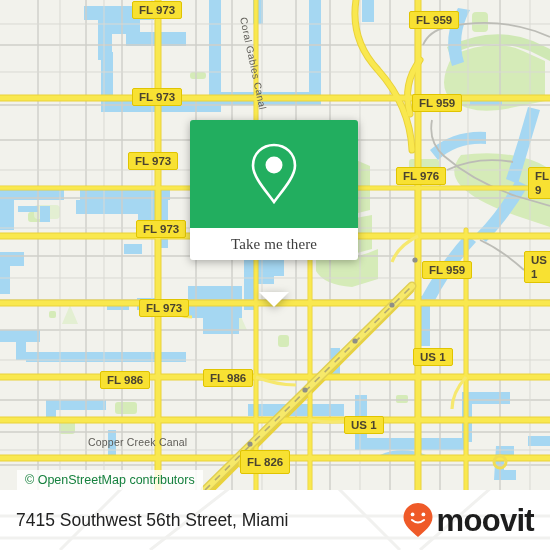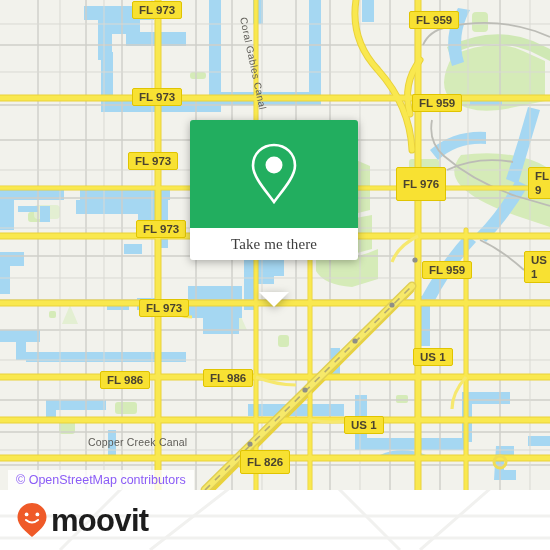--- a/index.html
+++ b/index.html
@@ -4,22 +4,22 @@
 <style>
   html,body{margin:0;padding:0;background:#fff;}
   body{width:550px;height:550px;overflow:hidden;font-family:"Liberation Sans","DejaVu Sans",sans-serif;}
   #app{position:relative;width:550px;height:550px;overflow:hidden;background:#fff;}
 
   
   .map{position:absolute;left:0;top:0;width:550px;height:490px;overflow:hidden;background:#f6f5f0;}
   .map svg{display:block;}
 
   
-  .attrib{position:absolute;left:8px;bottom:0px;height:20px;line-height:20px;
-          padding:0 8px 0 8px;background:rgba(255,255,255,0.80);color:#8b5cf6;
+  .attrib{position:absolute;left:17px;bottom:0px;height:20px;line-height:20px;
+          padding:0 8px 0 8px;background:rgba(255,255,255,0.80);color:#15803d;
           font-size:12.5px;white-space:nowrap;}
 
   
   .popup{position:absolute;left:190px;top:120px;width:168px;
          filter:drop-shadow(0 2px 4px rgba(0,0,0,0.30));}
   .popup-top{height:108px;background:#22ae5f;border-radius:3px 3px 0 0;
              display:flex;align-items:center;justify-content:center;}
   .popup-bottom{height:32px;background:#ffffff;border-radius:0 0 3px 3px;
                 display:flex;align-items:center;justify-content:center;}
   .popup-label{font-size:15px;color:#3d3d3d;letter-spacing:.1px;font-family:Liberation Serif, serif;}
@@ -206,21 +206,21 @@
       <text x="240" y="18" transform="rotate(78 240 18)" font-family="Liberation Sans, sans-serif" font-size="10" fill="#62605a" letter-spacing="0.4">Coral Gables Canal</text>
       <text x="88" y="446" font-family="Liberation Sans, sans-serif" font-size="10.5" fill="#5d5b56" letter-spacing="0.2">Copper Creek Canal</text>
     </svg>
 
     <div>
       <div class="shield" style="position:absolute;left:132px;top:1px;background:#f8e132;border:1.6px solid #e0c400;border-radius:2px;padding:1px 6px;font-size:11.5px;font-weight:bold;color:#4a4330;line-height:14px;">FL 973</div>
       <div class="shield" style="position:absolute;left:409px;top:11px;background:#f8e132;border:1.6px solid #e0c400;border-radius:2px;padding:1px 6px;font-size:11.5px;font-weight:bold;color:#4a4330;line-height:14px;">FL 959</div>
       <div class="shield" style="position:absolute;left:132px;top:88px;background:#f8e132;border:1.6px solid #e0c400;border-radius:2px;padding:1px 6px;font-size:11.5px;font-weight:bold;color:#4a4330;line-height:14px;">FL 973</div>
       <div class="shield" style="position:absolute;left:412px;top:94px;background:#f8e132;border:1.6px solid #e0c400;border-radius:2px;padding:1px 6px;font-size:11.5px;font-weight:bold;color:#4a4330;line-height:14px;">FL 959</div>
       <div class="shield" style="position:absolute;left:128px;top:152px;background:#f8e132;border:1.6px solid #e0c400;border-radius:2px;padding:1px 6px;font-size:11.5px;font-weight:bold;color:#4a4330;line-height:14px;">FL 973</div>
-      <div class="shield" style="position:absolute;left:396px;top:167px;background:#f8e132;border:1.6px solid #e0c400;border-radius:2px;padding:9px 6px;font-size:11.5px;font-weight:bold;color:#4a4330;line-height:14px;">FL 976</div>
+      <div class="shield" style="position:absolute;left:396px;top:167px;background:#f8e132;border:1.6px solid #e0c400;border-radius:2px;padding:1px 6px;font-size:11.5px;font-weight:bold;color:#4a4330;line-height:14px;">FL 976</div>
       <div class="shield" style="position:absolute;left:528px;top:167px;background:#f8e132;border:1.6px solid #e0c400;border-radius:2px;padding:1px 6px;font-size:11.5px;font-weight:bold;color:#4a4330;line-height:14px;">FL 9</div>
       <div class="shield" style="position:absolute;left:136px;top:220px;background:#f8e132;border:1.6px solid #e0c400;border-radius:2px;padding:1px 6px;font-size:11.5px;font-weight:bold;color:#4a4330;line-height:14px;">FL 973</div>
       <div class="shield" style="position:absolute;left:422px;top:261px;background:#f8e132;border:1.6px solid #e0c400;border-radius:2px;padding:1px 6px;font-size:11.5px;font-weight:bold;color:#4a4330;line-height:14px;">FL 959</div>
       <div class="shield" style="position:absolute;left:524px;top:251px;background:#f8e132;border:1.6px solid #e0c400;border-radius:2px;padding:1px 6px;font-size:11.5px;font-weight:bold;color:#4a4330;line-height:14px;">US 1</div>
       <div class="shield" style="position:absolute;left:139px;top:299px;background:#f8e132;border:1.6px solid #e0c400;border-radius:2px;padding:1px 6px;font-size:11.5px;font-weight:bold;color:#4a4330;line-height:14px;">FL 973</div>
       <div class="shield" style="position:absolute;left:413px;top:348px;background:#f8e132;border:1.6px solid #e0c400;border-radius:2px;padding:1px 6px;font-size:11.5px;font-weight:bold;color:#4a4330;line-height:14px;">US 1</div>
       <div class="shield" style="position:absolute;left:100px;top:371px;background:#f8e132;border:1.6px solid #e0c400;border-radius:2px;padding:1px 6px;font-size:11.5px;font-weight:bold;color:#4a4330;line-height:14px;">FL 986</div>
       <div class="shield" style="position:absolute;left:203px;top:369px;background:#f8e132;border:1.6px solid #e0c400;border-radius:2px;padding:1px 6px;font-size:11.5px;font-weight:bold;color:#4a4330;line-height:14px;">FL 986</div>
       <div class="shield" style="position:absolute;left:344px;top:416px;background:#f8e132;border:1.6px solid #e0c400;border-radius:2px;padding:1px 6px;font-size:11.5px;font-weight:bold;color:#4a4330;line-height:14px;">US 1</div>
       <div class="shield" style="position:absolute;left:240px;top:450px;background:#f8e132;border:1.6px solid #e0c400;border-radius:2px;padding:4px 6px;font-size:11.5px;font-weight:bold;color:#4a4330;line-height:14px;">FL 826</div>
@@ -242,20 +242,21 @@
     <div class="popup-tail"></div>
   </div>
 
   <div class="footer">
     <svg class="footer-bg" width="550" height="60" viewBox="0 0 550 60">
       <g stroke="#f1f1ef" stroke-width="3" fill="none">
         <path d="M60 60 L130 -10 M150 60 L240 -10 M330 -10 L400 60 M420 60 L500 -10"></path>
         <path d="M0 26 H550 M0 48 H550"></path>
       </g>
     </svg>
+    <div class="addr">7415 Southwest 56th Street, Miami</div>
     <div class="logo">
       <svg width="32" height="36" viewBox="0 0 32 36">
         <path d="M16 1 C8 1 1.5 7.4 1.5 15.2 C1.5 23.5 10 29.5 16 35 C22 29.5 30.5 23.5 30.5 15.2 C30.5 7.4 24 1 16 1 Z" fill="#ef5a28"></path>
         <circle cx="10.6" cy="12.4" r="1.9" fill="#ffffff"></circle>
         <circle cx="21.4" cy="12.4" r="1.9" fill="#ffffff"></circle>
         <path d="M10 18 q6 5 12 0" stroke="#ffffff" stroke-width="2" fill="none" stroke-linecap="round"></path>
       </svg>
       <span class="logo-word">moovit</span>
     </div>
   </div>

